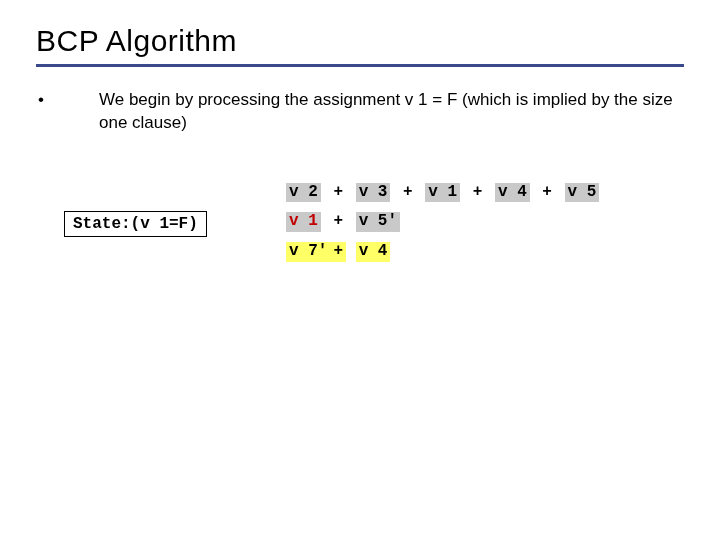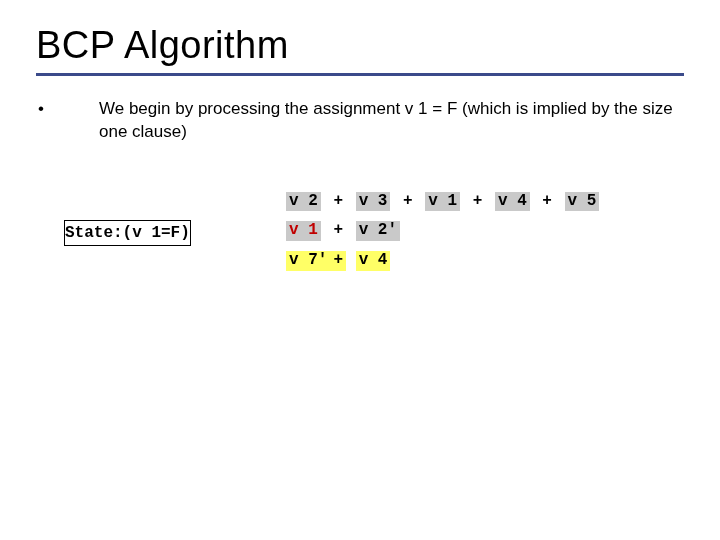--- a/index.html
+++ b/index.html
@@ -9,21 +9,21 @@
     height: 540px;
     background: #fff;
     font-family: Arial, Helvetica, sans-serif;
     color: #000;
     box-sizing: border-box;
   }
   .slide {
     padding: 24px 36px 0 36px;
   }
   .title {
-    font-size: 38px;
+    font-size: 30px;
     font-weight: 400;
     letter-spacing: 0.5px;
     margin: 0 0 6px 0;
   }
   .rule {
     height: 3px;
     background: #3b4a8a;
     margin-bottom: 22px;
   }
   .bullet-row {
@@ -46,21 +46,21 @@
     margin-top: 48px;
     position: relative;
   }
   .state-block {
     position: absolute;
     left: 28px;
     top: 28px;
   }
   .state-box {
     border: 1px solid #000;
-    padding: 3px 0;
+    padding: 3px 8px;
     font-family: "Courier New", monospace;
     font-weight: 700;
     font-size: 16px;
     display: inline-block;
     margin-bottom: 8px;
     background: #fff;
   }
   .clauses-block {
     position: absolute;
     left: 250px;
@@ -118,21 +118,21 @@
         <span class="tok">+</span>
         <span class="tok hl-gray">v 4</span>
         <span class="tok">+</span>
         <span class="tok hl-gray">v 5</span>
       </div>
 
 
       <div class="clause">
         <span class="tok hl-red">v 1</span>
         <span class="tok">+</span>
-        <span class="tok hl-gray">v 2'</span>
+        <span class="tok hl-gray">v 5'</span>
       </div>
 
       <div class="clause">
         <span class="tok hl-yellow">v 7'</span><span class="tok hl-yellow">+</span>
         <span class="tok hl-yellow">v 4</span>
       </div>
 
     </div>
 
   </div>

